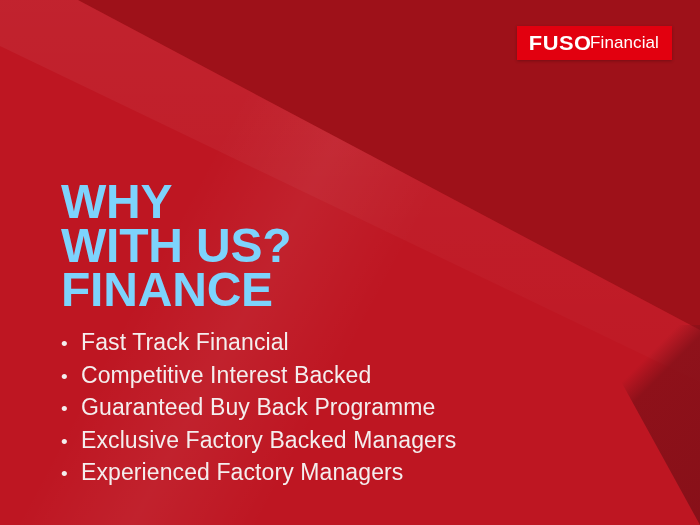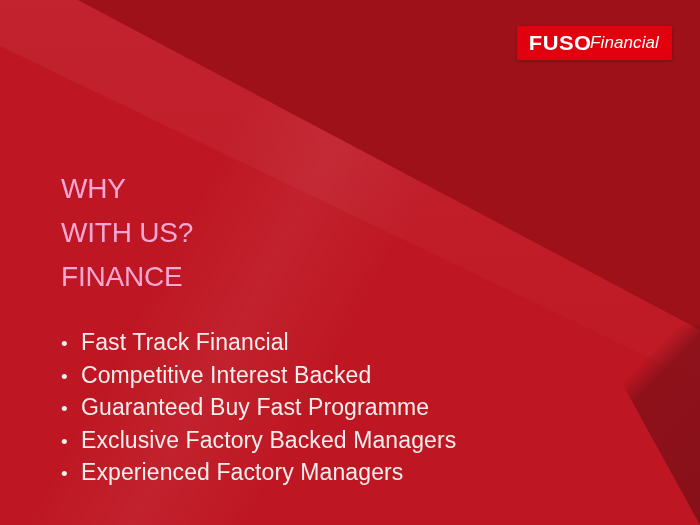--- a/index.html
+++ b/index.html
@@ -115,31 +115,30 @@
     letter-spacing: 0.5px;
     transform: scaleX(1.04);
     font-family: "Liberation Sans", sans-serif;
   }
   .logo-word {
     color: #ffffff;
     font-weight: 400;
     font-size: 17px;
     letter-spacing: 0.1px;
     font-family: "Liberation Sans", sans-serif;
-    font-style: italic;
   }
 
   
   .headline {
     position: absolute;
     left: 61px;
     top: 148px;
-    color: #f9a8d4;
-    font-weight: 400;
-    font-size: 28px;
+    color: #7dd3fc;
+    font-weight: 700;
+    font-size: 48px;
     line-height: 44px;
     letter-spacing: -0.2px;
     text-transform: uppercase;
   }
   .headline .hl-line { display: block; white-space: nowrap; }
 
   
   .bullets {
     position: absolute;
     left: 61px;
@@ -195,21 +194,21 @@
     <li>
       <span class="bullet-dot">•</span>
       <span>Fast Track Financial</span>
     </li>
     <li>
       <span class="bullet-dot">•</span>
       <span>Competitive Interest Backed</span>
     </li>
     <li>
       <span class="bullet-dot">•</span>
-      <span>Guaranteed Buy Fast Programme</span>
+      <span>Guaranteed Buy Back Programme</span>
     </li>
     <li>
       <span class="bullet-dot">•</span>
       <span>Exclusive Factory Backed Managers</span>
     </li>
     <li>
       <span class="bullet-dot">•</span>
       <span>Experienced Factory Managers</span>
     </li>
   </ul>

